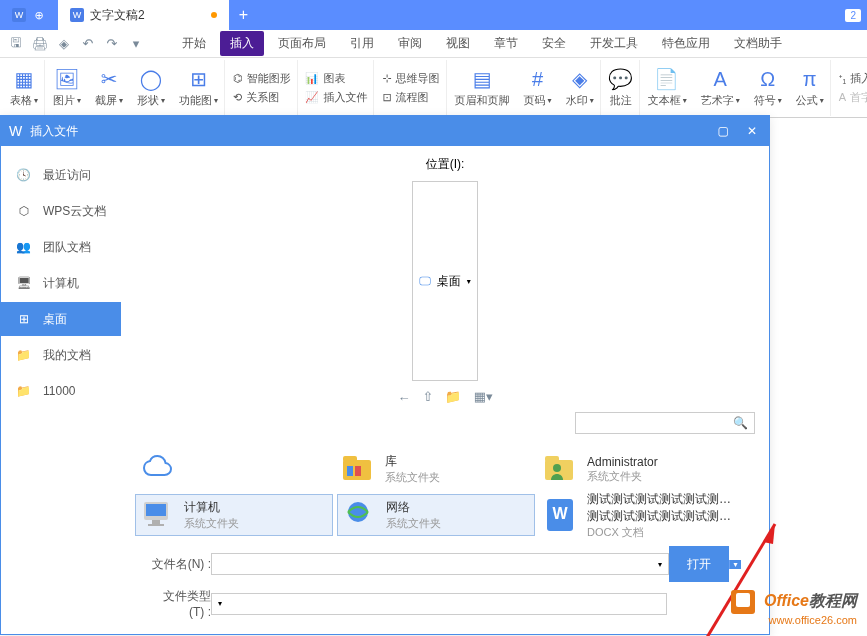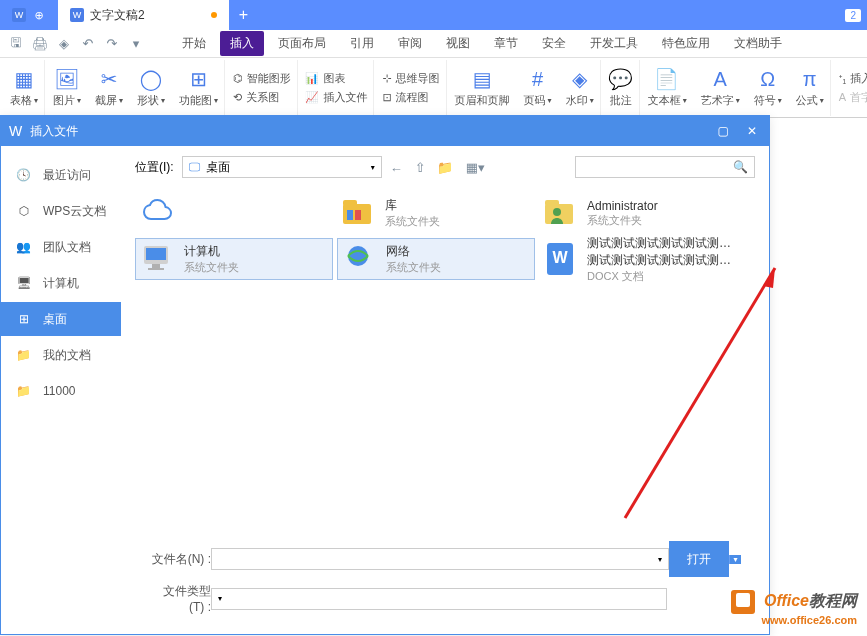--- a/index.html
+++ b/index.html
@@ -44,21 +44,21 @@
     .dialog-header-ctrls { margin-left: auto; display: flex; gap: 10px; }
     .dialog-ctrl { cursor: pointer; font-size: 12px; padding: 2px 4px; }
     
     .dialog-body { display: flex; height: calc(100% - 30px); }
     .sidebar { width: 120px; background: #fff; padding: 12px 0; display: flex; flex-direction: column; gap: 2px; }
     .side-item { display: flex; align-items: center; gap: 10px; padding: 8px 14px; font-size: 12px; color: #555; cursor: pointer; }
     .side-item.active { background: #4a8de8; color: #fff; }
     .side-icon { width: 18px; height: 18px; display: flex; align-items: center; justify-content: center; }
     
     .main { flex: 1; display: flex; flex-direction: column; padding: 10px 14px; }
-    .location-bar { display: flex; align-items: center; gap: 8px; font-size: 12px; margin-bottom: 10px; }
+    .location-bar { display: flex; align-items: center; gap: 8px; font-size: 12px; margin-bottom: 10px; flex-direction: column; }
     .location-select { flex: 0 0 200px; height: 22px; border: 1px solid #ccc; display: flex; align-items: center; padding: 0 6px; gap: 6px; font-size: 12px; }
     .loc-icons { display: flex; gap: 12px; color: #7a8a99; }
     .loc-icon { cursor: pointer; font-size: 13px; }
     .search-box { margin-left: auto; width: 180px; height: 22px; border: 1px solid #ccc; display: flex; align-items: center; padding: 0 6px; color: #aaa; }
     .search-box .sicon { margin-left: auto; }
     
     .file-grid { flex: 1; display: flex; flex-wrap: wrap; align-content: flex-start; gap: 4px; padding: 4px 0; position: relative; }
     .file-item { width: 198px; height: 42px; display: flex; align-items: center; gap: 8px; padding: 2px 4px; cursor: pointer; }
     .file-item.selected { border: 1px solid #a0c0e8; background: #e8f0fb; }
     .file-icon { width: 36px; height: 36px; display: flex; align-items: center; justify-content: center; flex-shrink: 0; }
@@ -72,21 +72,21 @@
     .footer-row { display: flex; align-items: center; font-size: 12px; }
     .footer-label { width: 62px; text-align: right; color: #555; }
     .footer-input { flex: 1; height: 22px; border: 1px solid #ccc; padding: 0 6px; font-size: 12px; display: flex; align-items: center; justify-content: space-between; }
     .footer-btn { width: 60px; height: 36px; background: #4a8de8; color: #fff; border: none; font-size: 12px; cursor: pointer; display: flex; align-items: center; justify-content: center; }
     .footer-btn-split { width: 12px; background: #4a8de8; color:#fff; display:flex; align-items:center; justify-content:center; font-size:8px; border-left:1px solid #6aa0f0;}
     
     
     .watermark { position: absolute; right: 10px; bottom: 10px; font-size: 16px; font-family: Arial; font-style: italic; font-weight: bold; }
     .wm1 { color: #e67817; }
     .wm2 { color: #555; }
-    .wm-sub { font-size: 11px; color: #e67817; display: block; font-style: normal; font-weight: bold; text-align: right; }
+    .wm-sub { font-size: 11px; color: #e67817; display: block; font-style: normal; font-weight: normal; text-align: right; }
     .wm-icon { display:inline-block; width:24px; height:24px; background:#e67817; border-radius:3px; vertical-align:middle; margin-right:4px; position:relative; }
     .wm-icon::before { content:""; position:absolute; width:14px; height:14px; background:#fff; top:3px; left:5px; border-radius:2px;}
     
     svg { display: block; }
   </style>
 </head>
 <body>
 
 <div class="titlebar">
   <div class="tab inactive">

